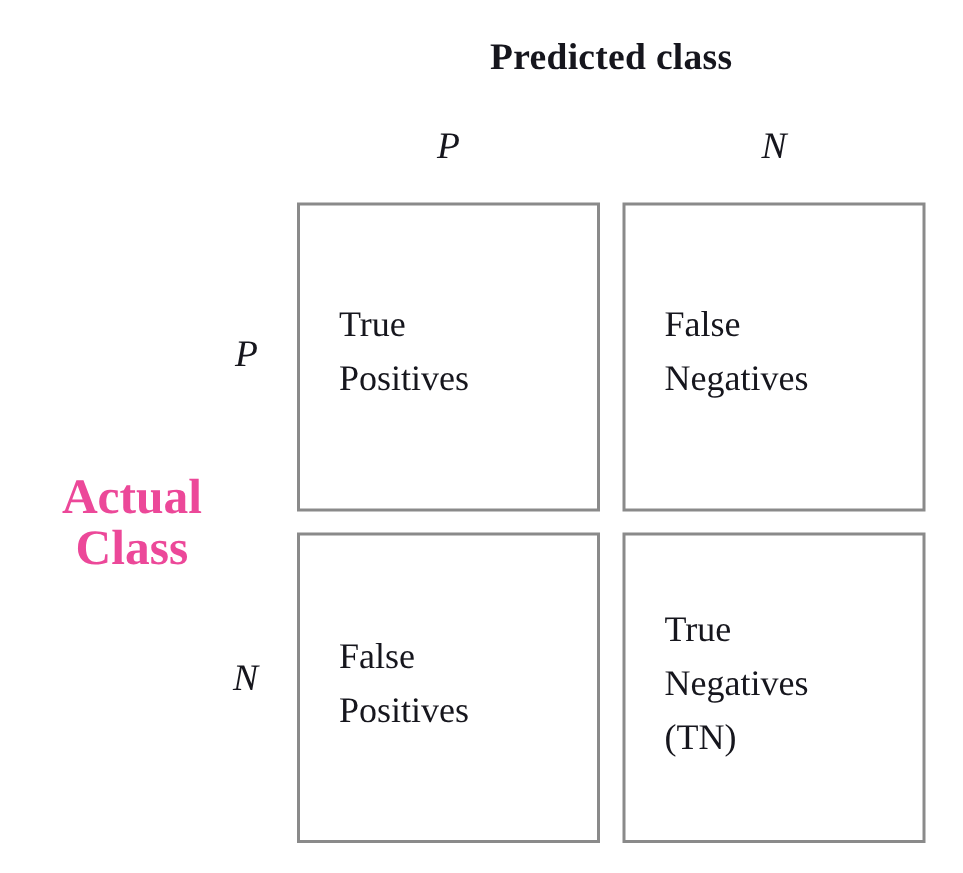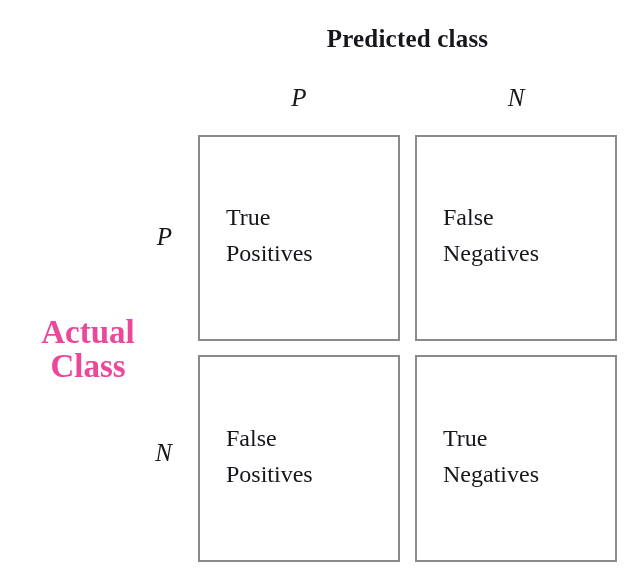--- a/index.html
+++ b/index.html
@@ -141,16 +141,17 @@
     <div class="textblock">
       <span class="line">False</span>
       <span class="line">Positives</span>
     </div>
   </div>
 
   <div class="cell cell-tn">
     <div class="textblock">
       <span class="line">True</span>
       <span class="line">Negatives</span>
+      <span class="line">(TN)</span>
     </div>
   </div>
 
 </div>
 
 </body></html>

